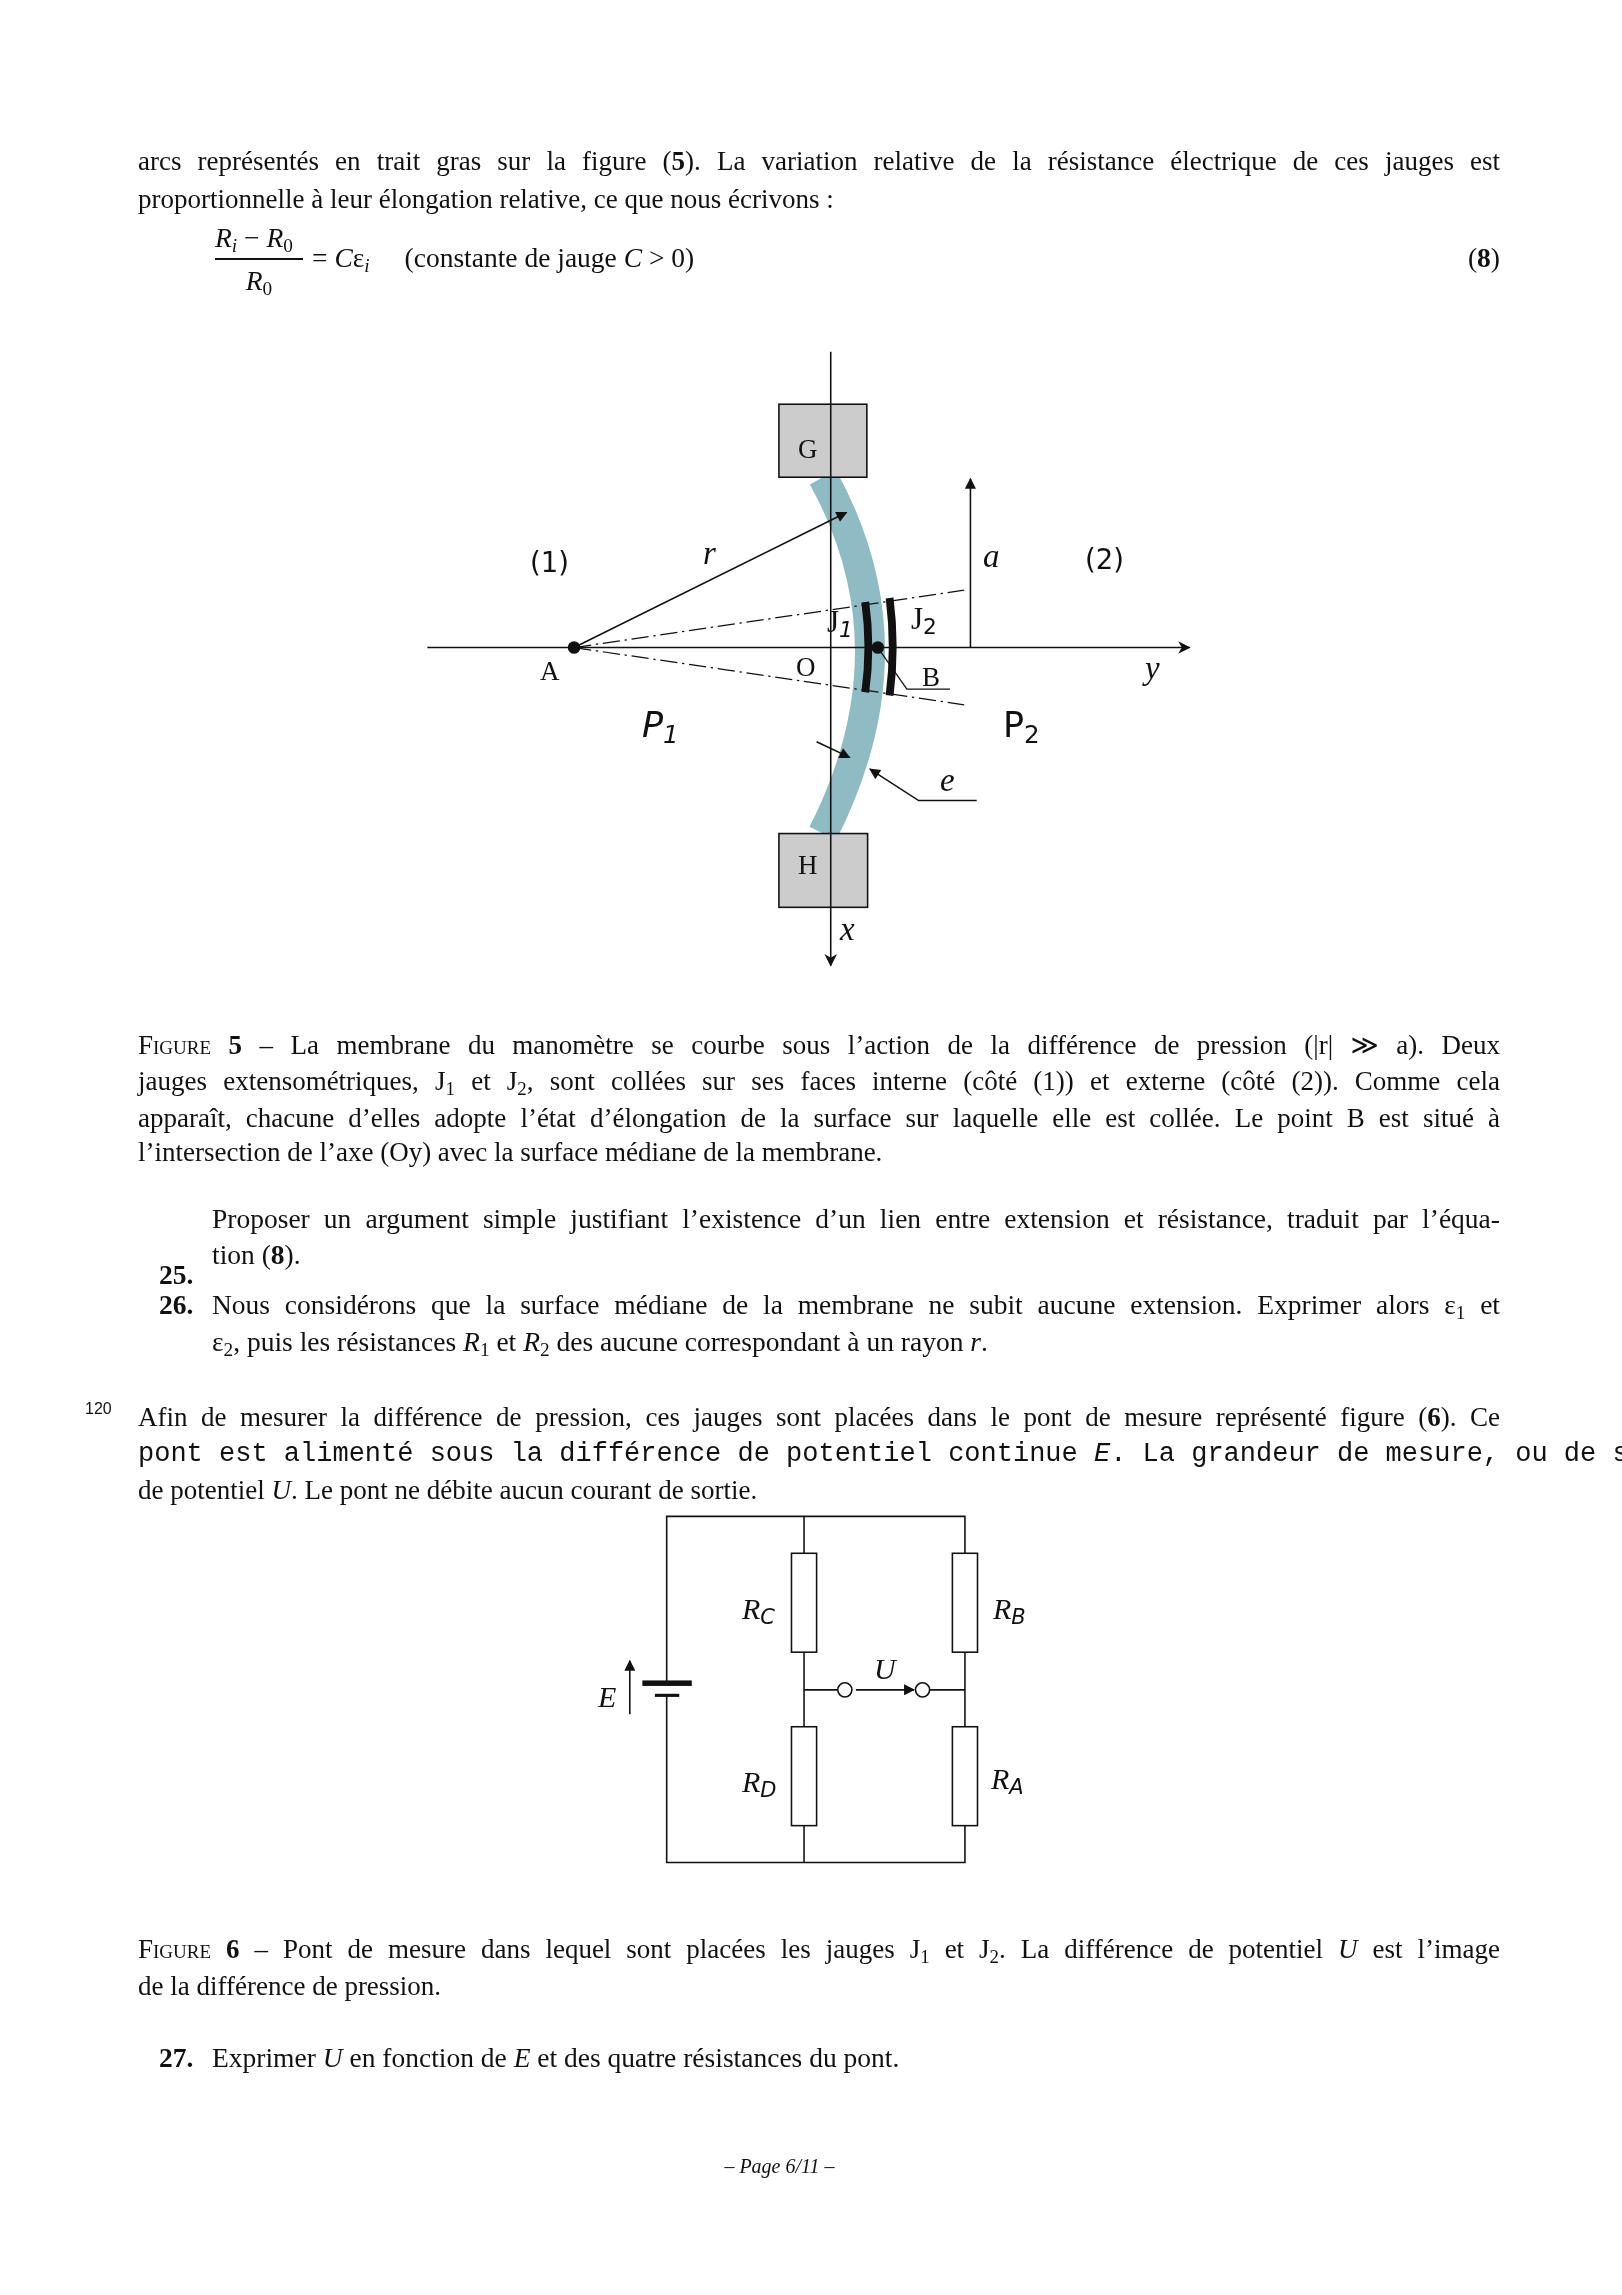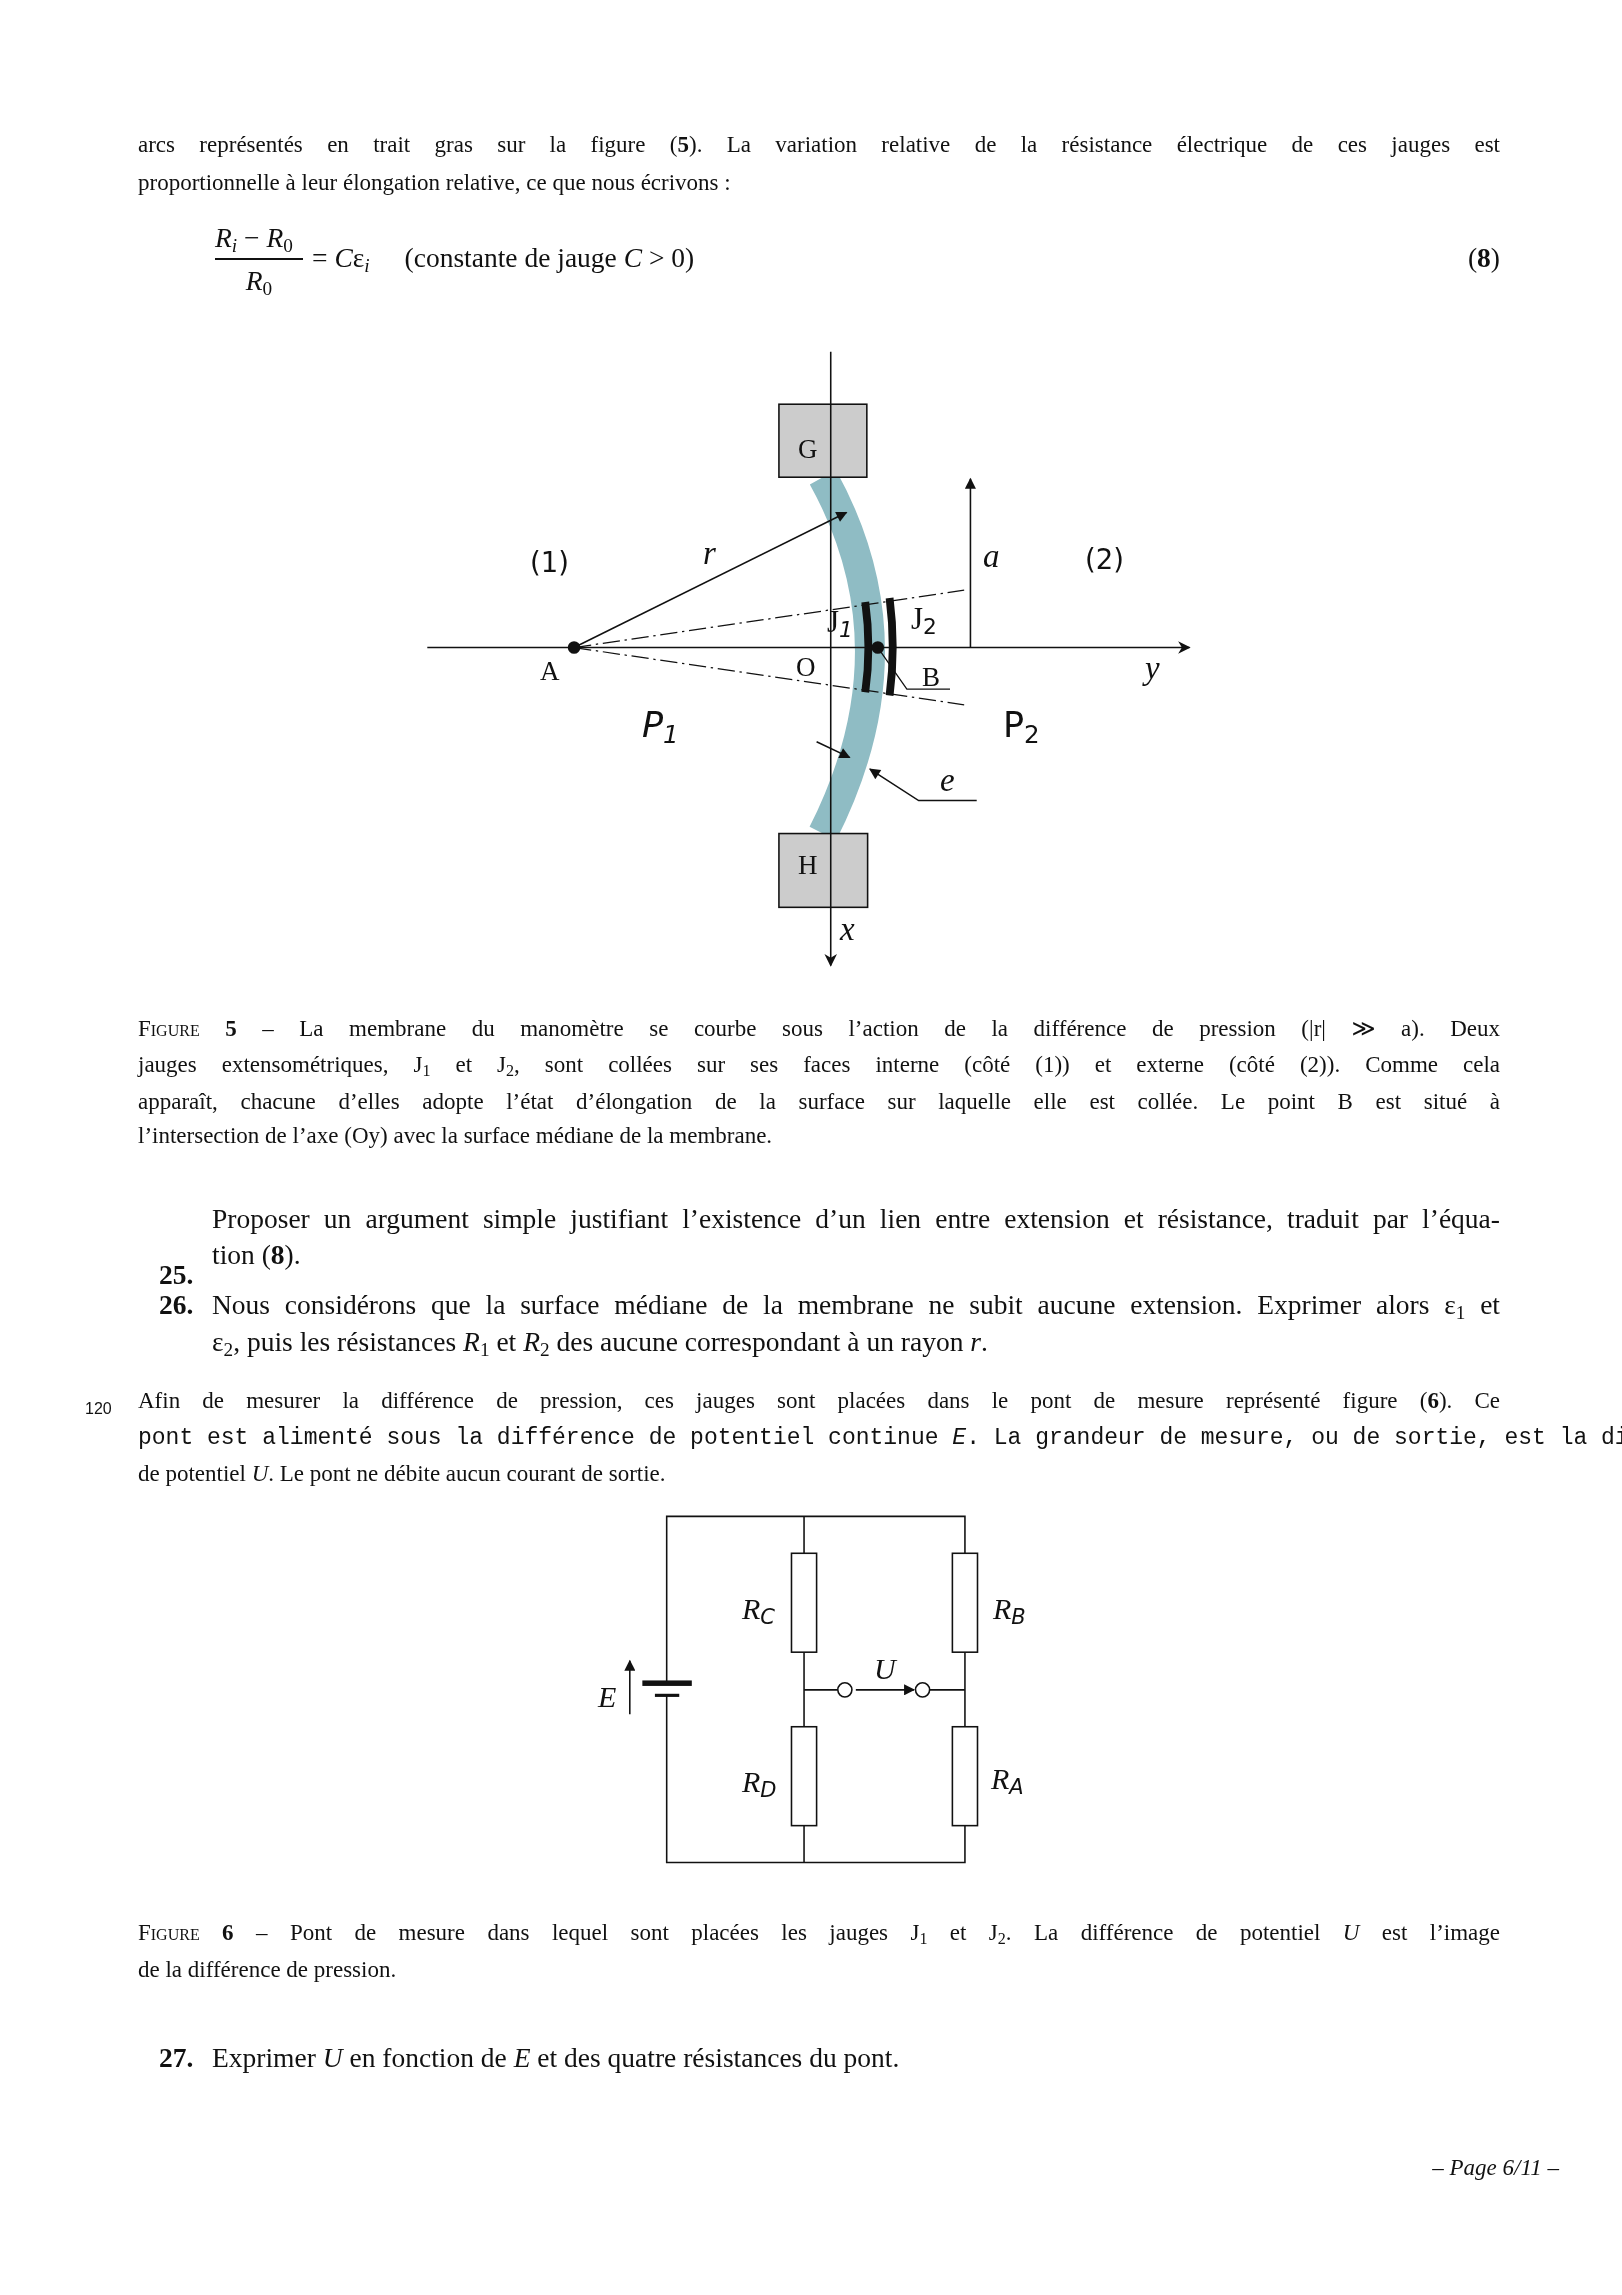--- a/index.html
+++ b/index.html
@@ -1,30 +1,30 @@
 <!DOCTYPE html>
 <html style="font-size:12.6px"><head>
 <meta charset="utf-8">
 <style>
   html, body { margin: 0; padding: 0; background: #ffffff; }
   body { width: 1623px; height: 2295px; position: relative; overflow: hidden;
          font-family: "Liberation Serif", "DejaVu Serif", serif; color: #111; }
-  .line { position: absolute; left: 138px; width: 1362px; font-size: 23px; line-height: 38px; white-space: nowrap; }
+  .line { position: absolute; left: 138px; width: 1362px; font-size: 27px; line-height: 38px; white-space: nowrap; margin-top: 16px; }
   .just { text-align: justify; text-align-last: justify; }
   .b { font-weight: bold; }
   .i { font-style: italic; }
   sub { font-size: 0.7em; vertical-align: -0.25em; line-height: 0; }
   .sc { font-variant: small-caps; }
   .qnum { position: absolute; left: 159px; font-weight: bold; font-size: 27.5px; line-height: 38px; }
   .qline { position: absolute; left: 212px; width: 1288px; font-size: 27.5px; line-height: 38px; white-space: nowrap; }
   .lineno { position: absolute; left: 85px; font-family: "Liberation Sans", "DejaVu Sans", sans-serif; font-size: 16px; }
   svg { position: absolute; left: 0; top: 0; overflow: visible; }
   .eqnum { position: absolute; right: 123px; font-size: 27.5px; }
   .frac { position: absolute; font-size: 27.5px; }
-  .pageno { position: absolute; left: 0; width: 1559px; text-align: right; font-style: italic; font-size: 23px; }
+  .pageno { position: absolute; left: 0; width: 1559px; text-align: center; font-style: italic; font-size: 20px; }
 </style>
 </head>
 <body>
 
 <div class="line just" style="top:126px;"><span>arcs représentés en trait gras sur la figure (</span><span class="b">5</span><span>). La variation relative de la résistance électrique de ces jauges est</span></div>
 <div class="line" style="top:164px;">proportionnelle à leur élongation relative, ce que nous écrivons :</div>
 
 <div>
   <div class="frac" style="left:215px; top:222px; width:88px; text-align:left; white-space:nowrap;">
     <span class="i">R</span><sub class="i">i</sub><span> − </span><span class="i">R</span><sub>0</sub>

